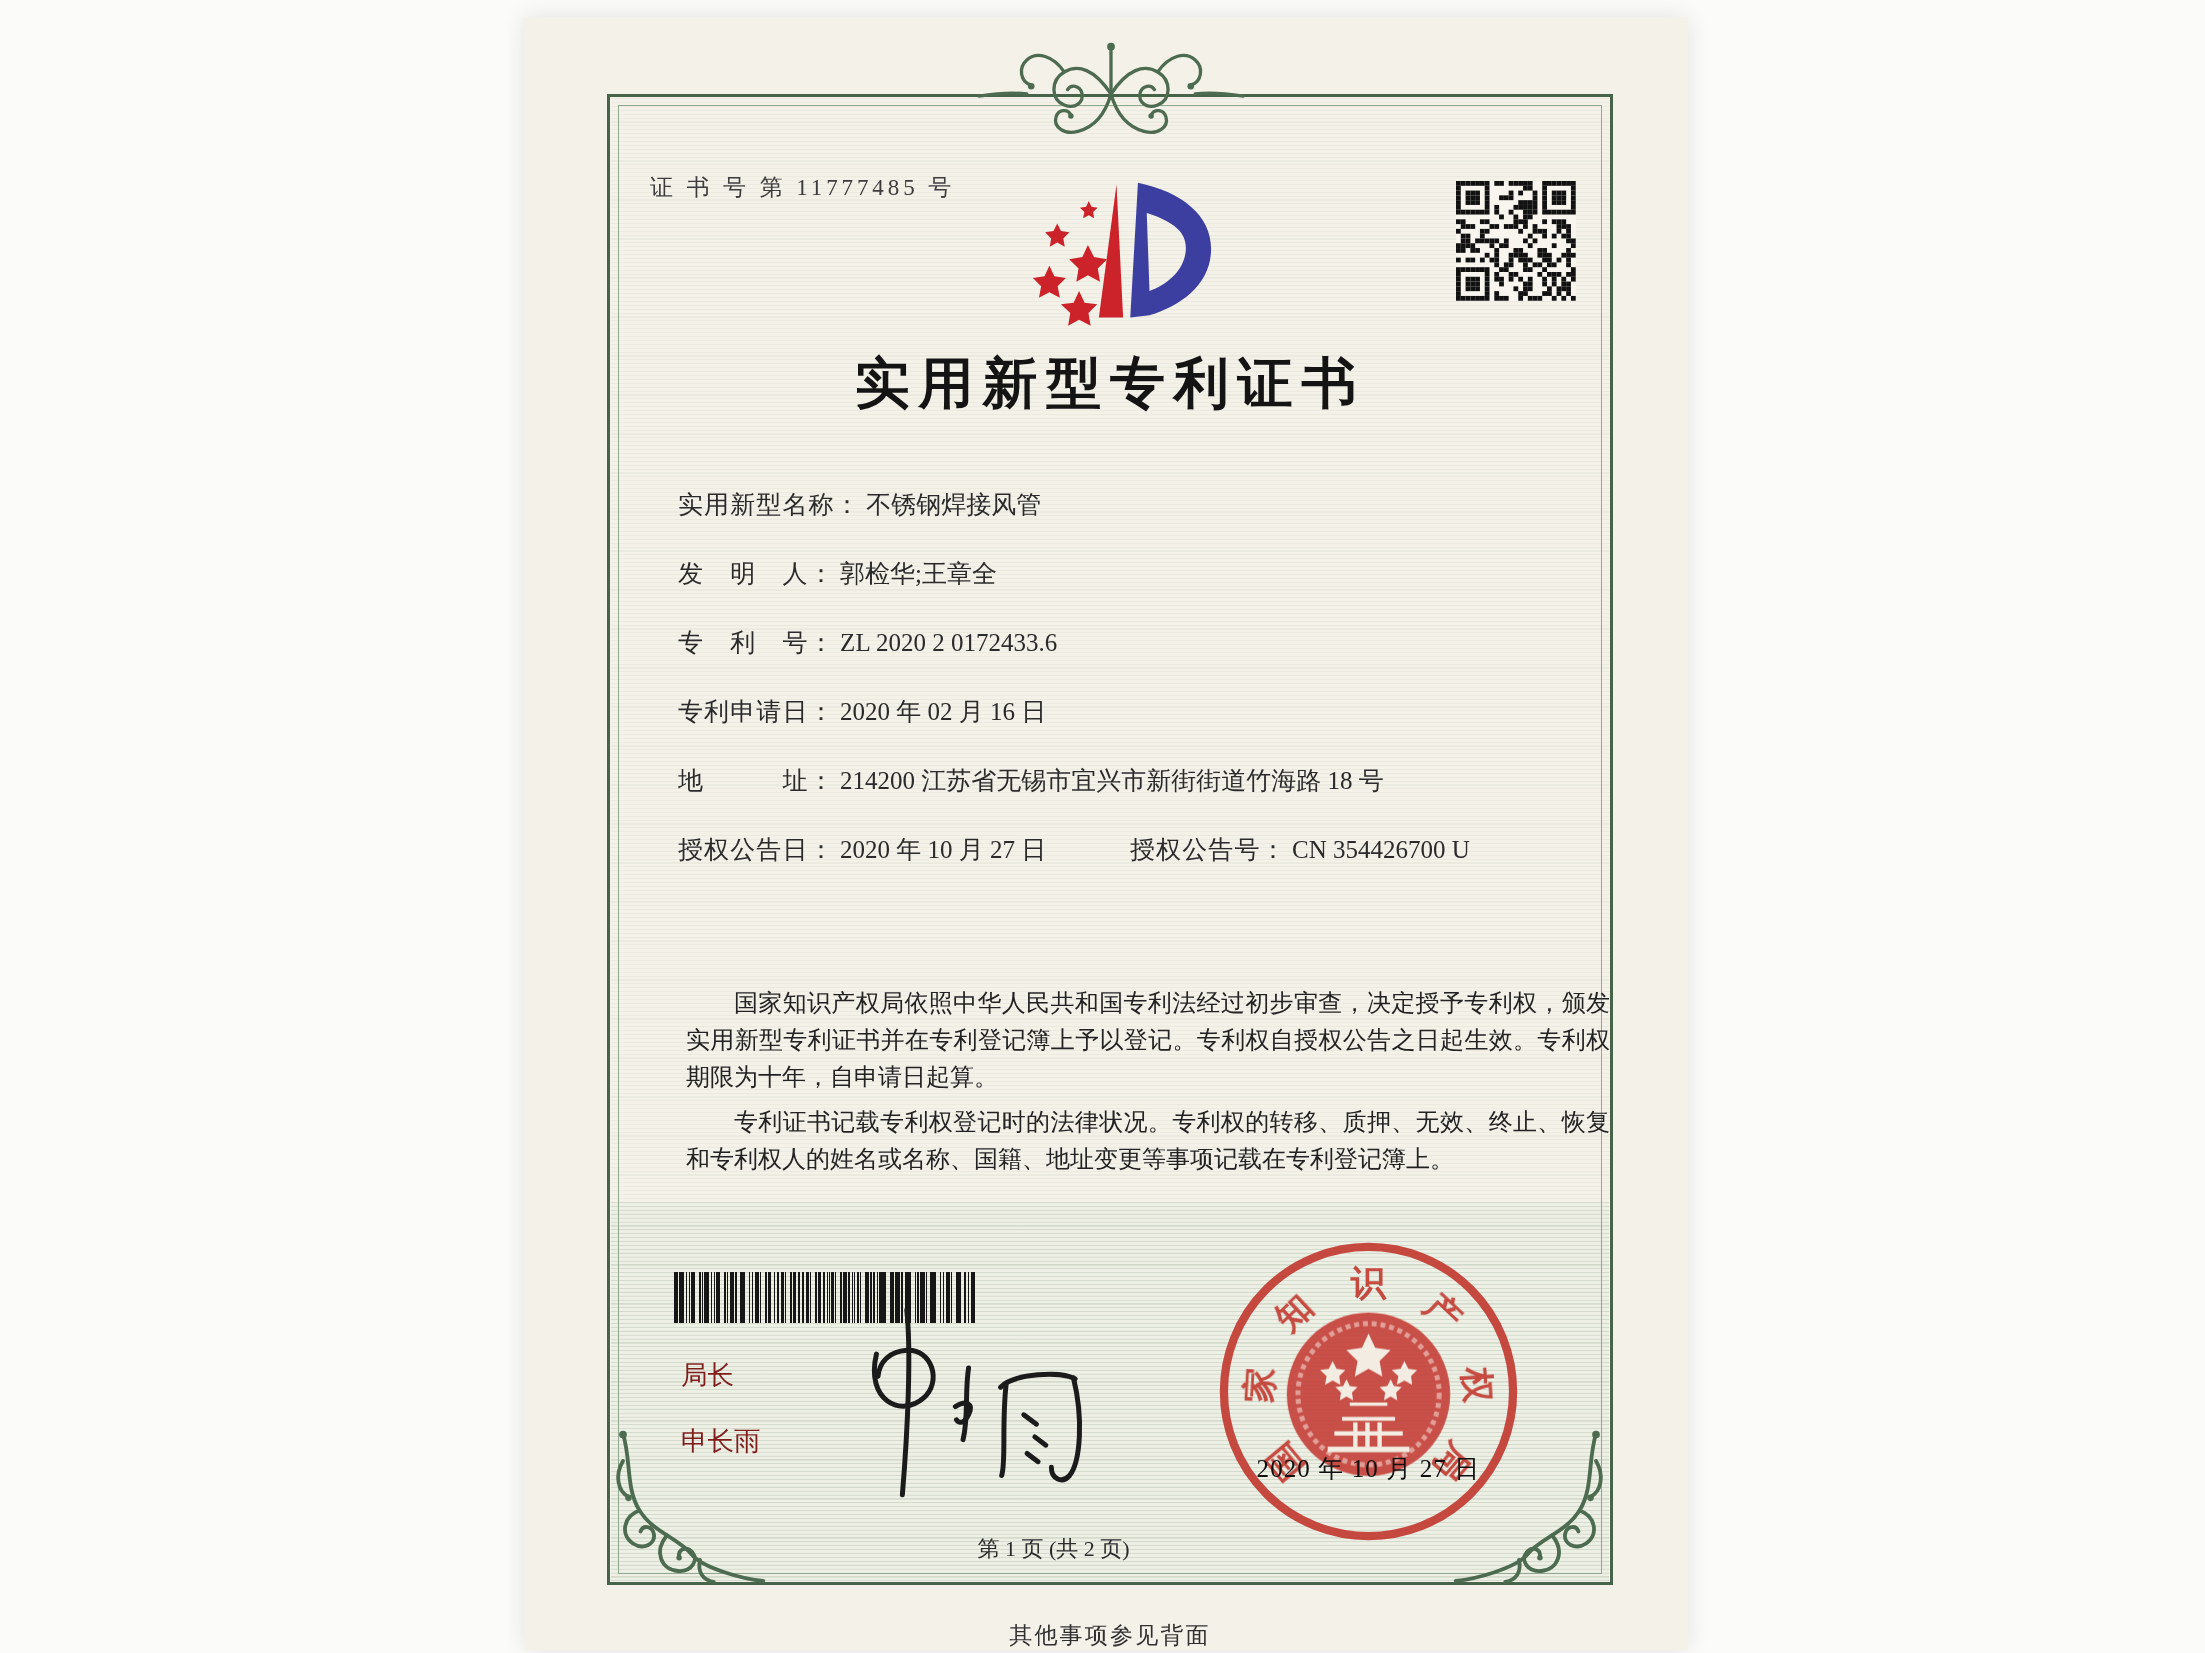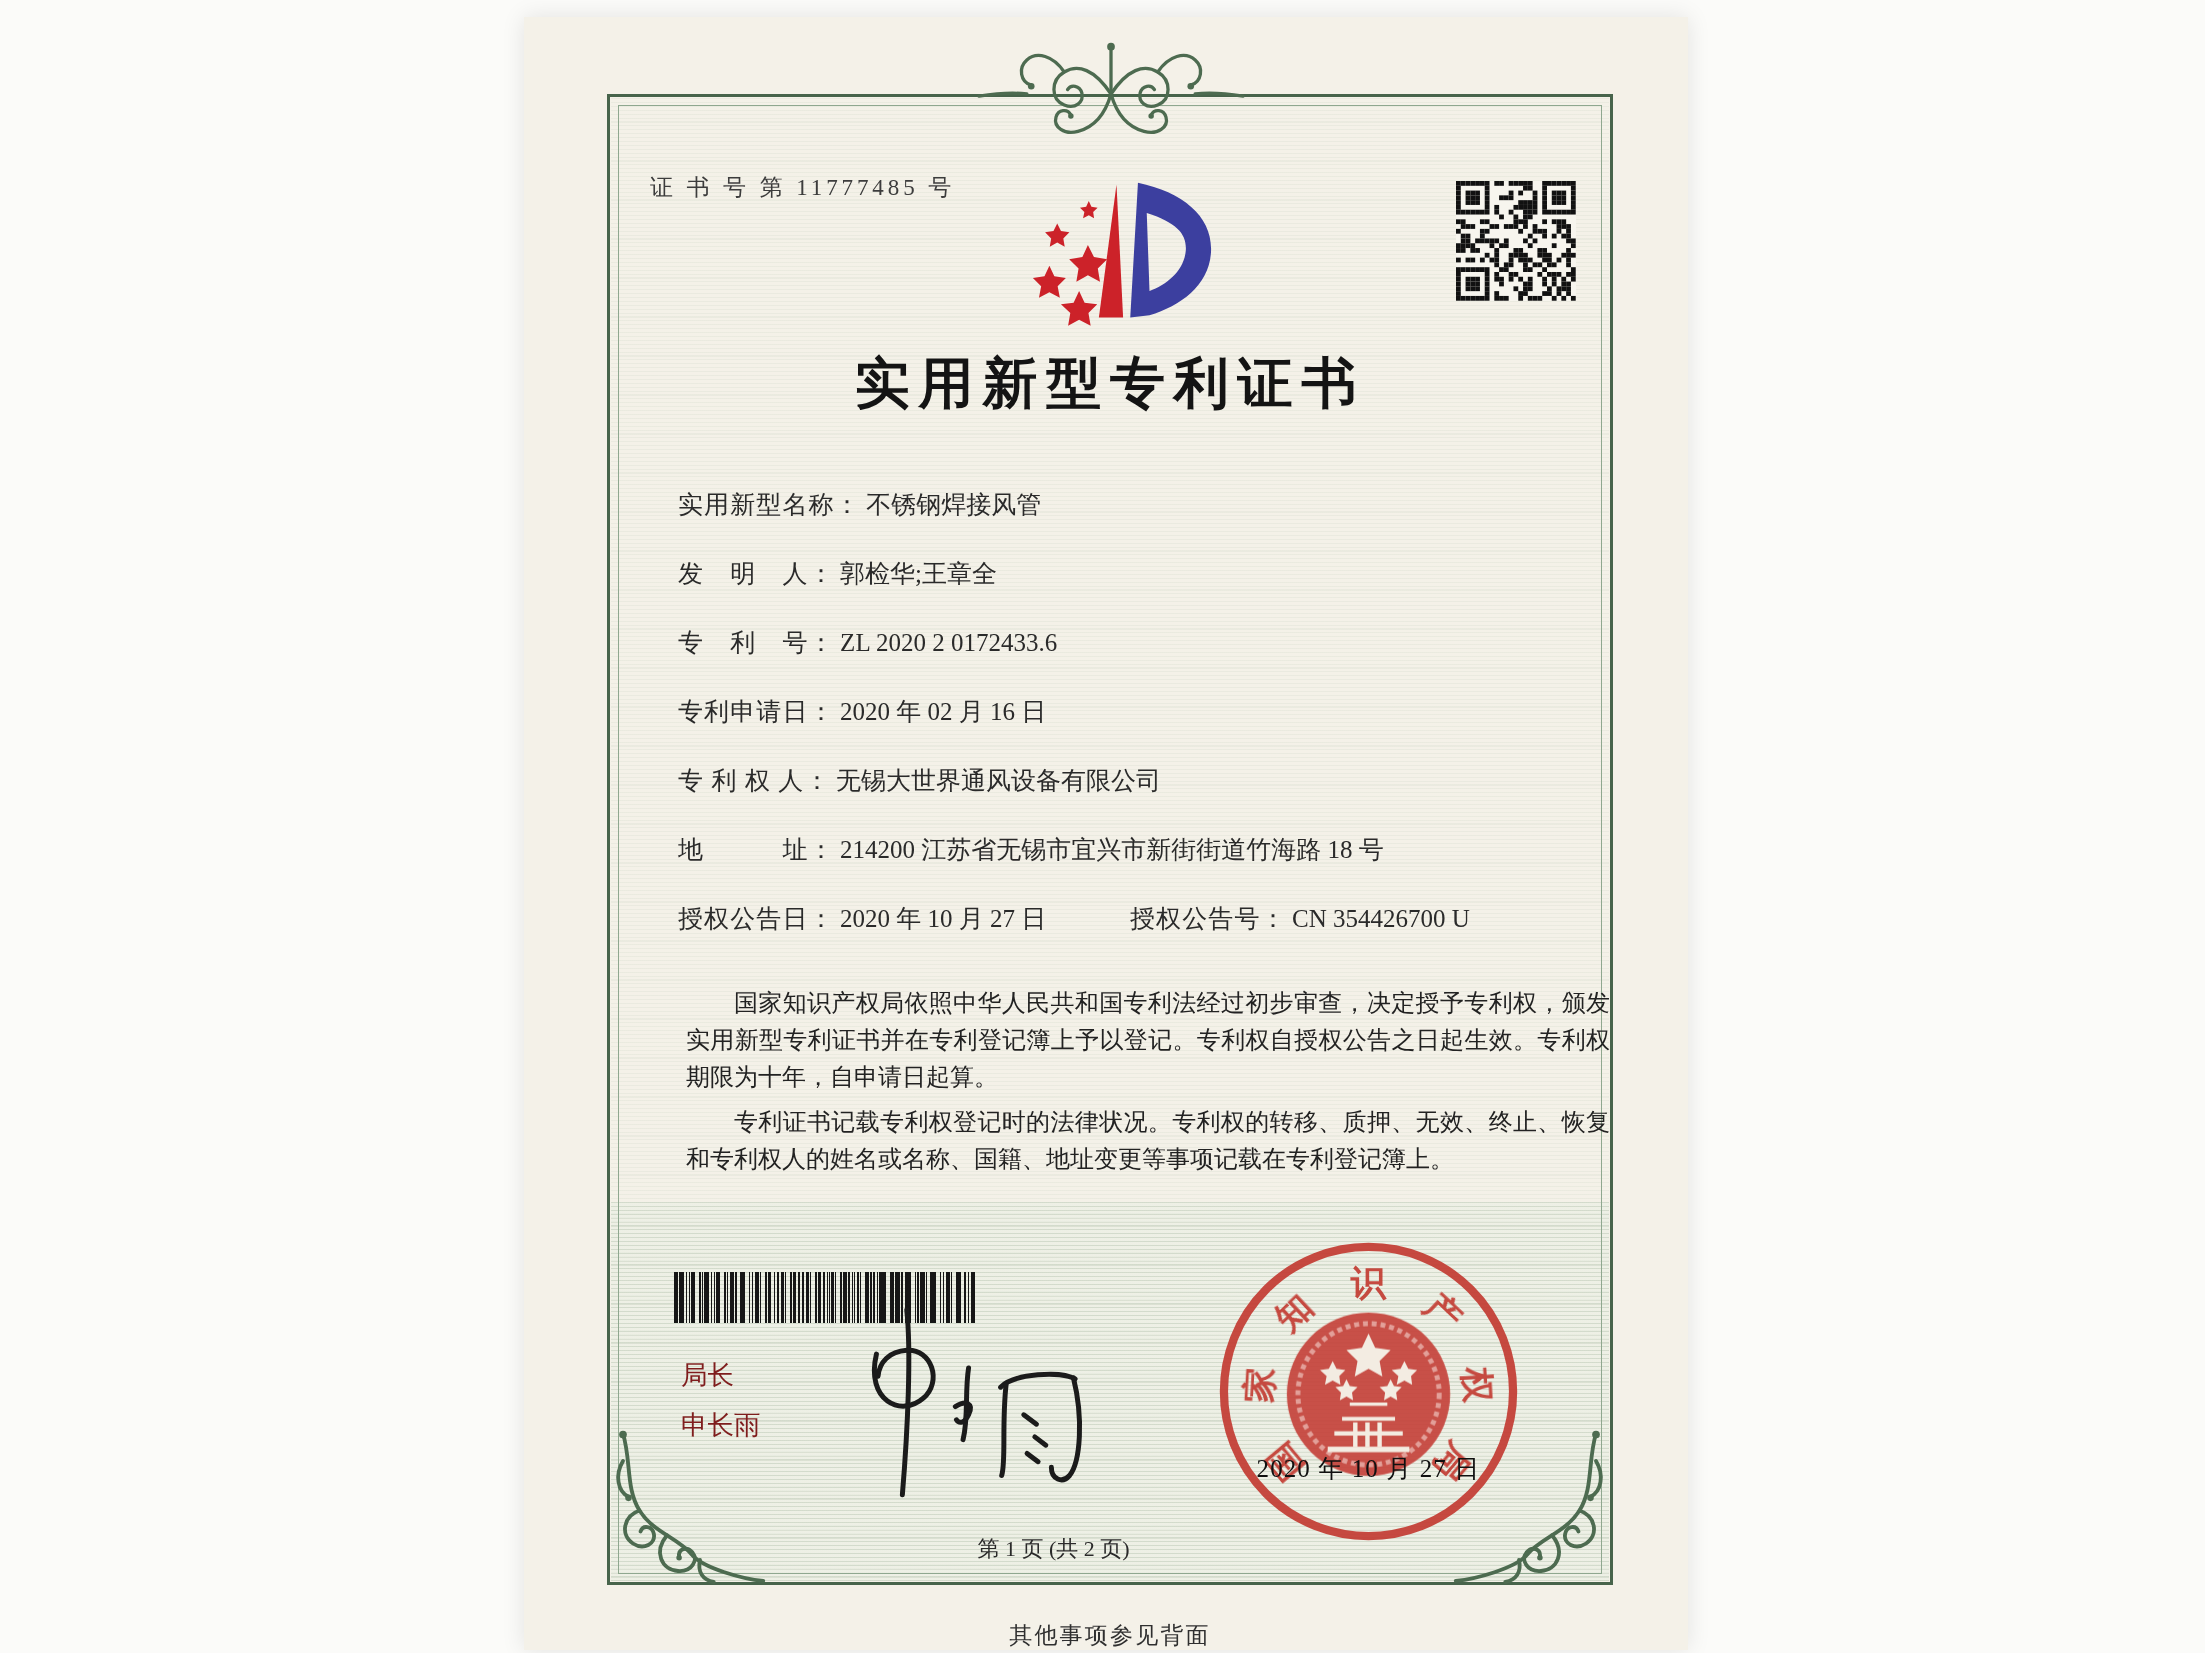--- a/index.html
+++ b/index.html
@@ -27,21 +27,21 @@
   .frow .val{margin-left:5.5px;}
   .grant2{position:absolute;left:452px;top:0;}
   .paras{position:absolute;left:154px;top:960px;width:940px;font-size:24px;
          line-height:1.55;text-align:justify;color:#222;}
   .paras p{margin:8px;text-indent:2em;}
   .barcode{position:absolute;left:150px;top:1255px;width:302px;height:51px;
     background:
      repeating-linear-gradient(90deg,#161616 0 1.7px,rgba(0,0,0,0) 1.7px 3.3px,#161616 3.3px 4.4px,rgba(0,0,0,0) 4.4px 8.3px),
      repeating-linear-gradient(90deg,rgba(0,0,0,0) 0 2.2px,#161616 2.2px 3.3px,rgba(0,0,0,0) 3.3px 5px,#161616 5px 7.7px,rgba(0,0,0,0) 7.7px 12.7px);}
   .signer{position:absolute;left:157px;top:1345px;font-size:26.5px;color:#7f1d1d;line-height:1.0;}
-  .signer .n2{margin-top:24px;}
+  .signer .n2{margin-top:40px;}
   .signature{position:absolute;left:300px;top:1279px;}
   .seal{position:absolute;left:690px;top:1220px;}
   .seal-date{position:absolute;left:712px;top:1435px;width:265px;text-align:center;
              font-size:25px;color:#101010;letter-spacing:1.1px;}
   .page-info{position:absolute;left:83px;top:1517px;width:893px;text-align:center;
              font-size:22px;color:#2a2a2a;}
   .footer-note{position:absolute;left:83px;top:1603px;width:1006px;text-align:center;
              font-size:23px;color:#2f2f2f;letter-spacing:2.2px;}
   .ornament{position:absolute;}
   svg text.sealchar{font-family:"Liberation Serif","DejaVu Serif",serif;font-weight:bold;}
@@ -427,21 +427,20 @@
         <rect x="208.79999999999998" y="208.79999999999998" width="8.7" height="8.7" fill="#111"></rect>
       </svg></div>
 
   <div class="title">实用新型专利证书</div>
 
   <div class="fields">
     <div class="frow"><span class="lab">实用新型名称：</span><span class="val">不锈钢焊接风管</span></div>
     <div class="frow"><span class="lab">发　明　人：</span><span class="val">郭检华;王章全</span></div>
     <div class="frow"><span class="lab">专　利　号：</span><span class="val">ZL 2020 2 0172433.6</span></div>
     <div class="frow"><span class="lab">专利申请日：</span><span class="val">2020 年 02 月 16 日</span></div>
-    <div class="frow"><span class="lab">专 利 权 人：</span><span class="val">无锡大世界通风设备有限公司</span></div>
     <div class="frow"><span class="lab">地　　　址：</span><span class="val">214200 江苏省无锡市宜兴市新街街道竹海路 18 号</span></div>
     <div class="frow">
       <span class="lab">授权公告日：</span><span class="val">2020 年 10 月 27 日</span>
       <span class="grant2"><span class="lab">授权公告号：</span><span class="val">CN 354426700 U</span></span>
     </div>
   </div>
 
   <div class="paras">
     <p>国家知识产权局依照中华人民共和国专利法经过初步审查，决定授予专利权，颁发实用新型专利证书并在专利登记簿上予以登记。专利权自授权公告之日起生效。专利权期限为十年，自申请日起算。</p>
     <p>专利证书记载专利权登记时的法律状况。专利权的转移、质押、无效、终止、恢复和专利权人的姓名或名称、国籍、地址变更等事项记载在专利登记簿上。</p>

